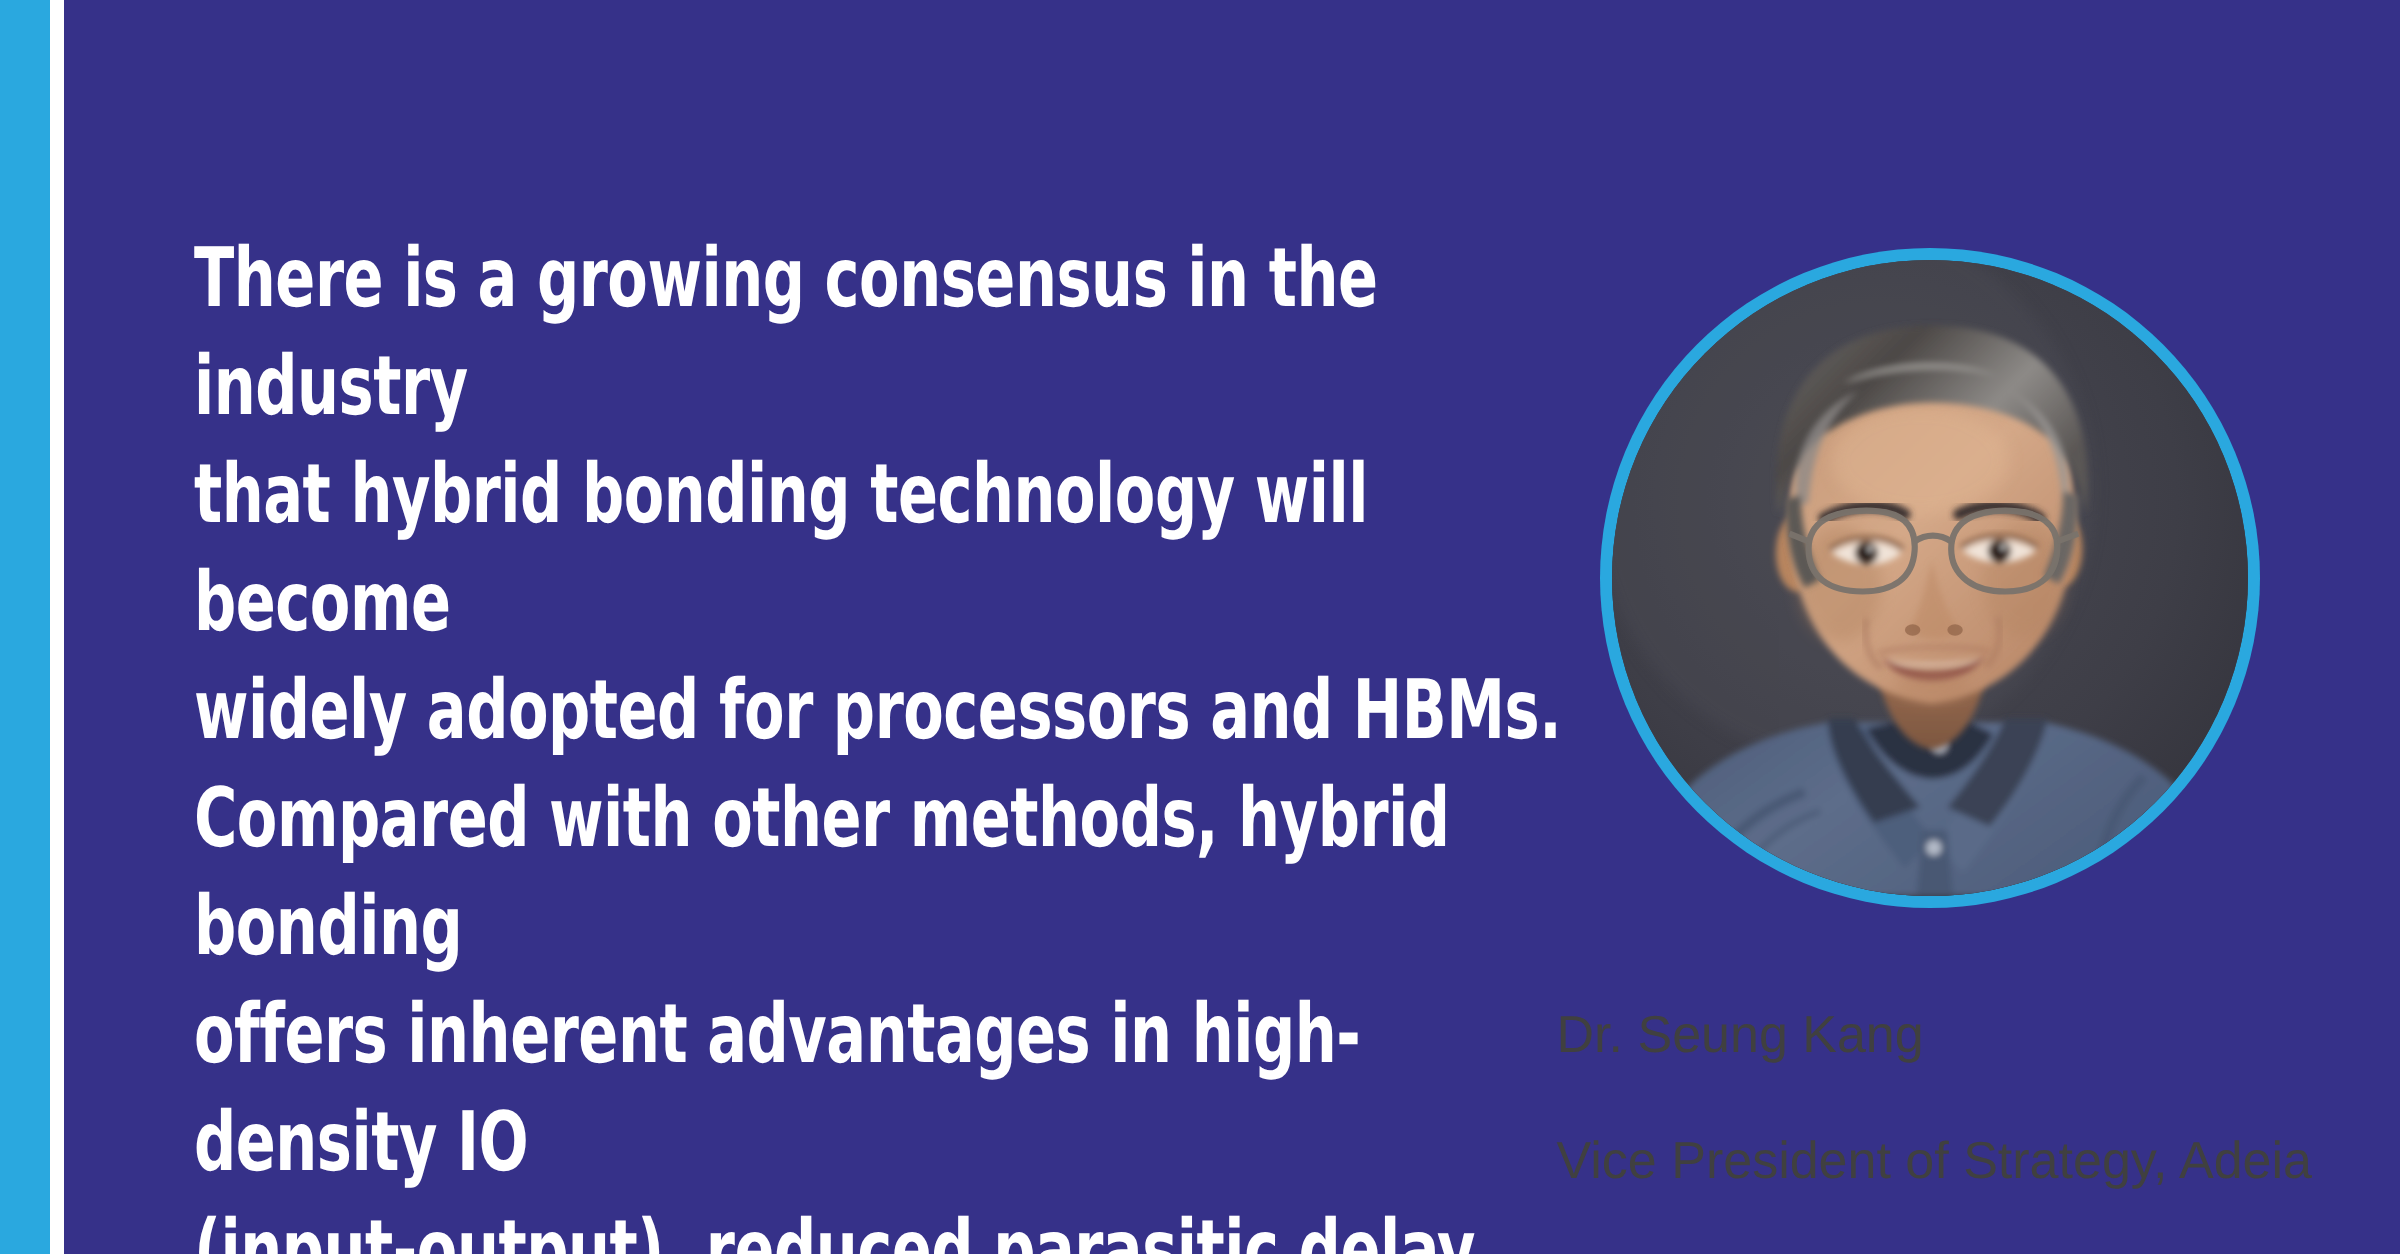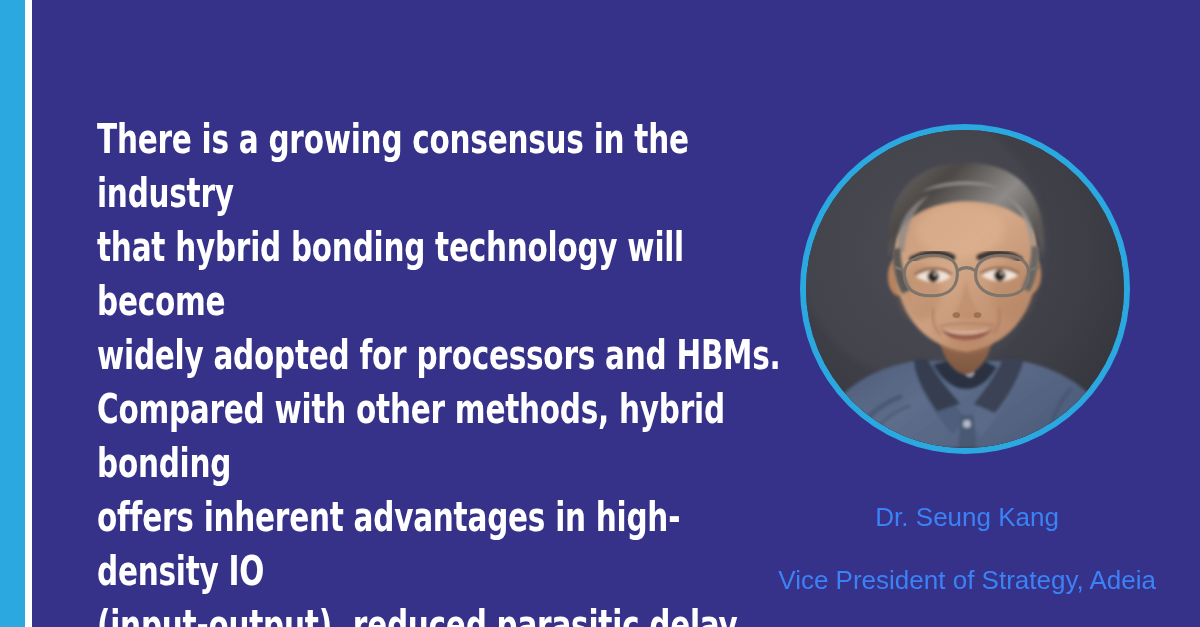--- a/index.html
+++ b/index.html
@@ -44,22 +44,22 @@
     transform: scaleX(0.80);
     transform-origin: left top;
     width:880px;
     white-space:pre-line;
   }
   
   .attribution {
     position:absolute;
     right:44px;
     top:500px;
-    text-align:center;
-    color:#3b82f6;
+    text-align:left;
+    color:#404040;
     font-family:"Liberation Sans", sans-serif;
     font-size:26px;
     font-weight:400;
     line-height:35px;
   }
   .attr-name { display:block; }
   .attr-title { display:block;margin-top:28px; }
 
   
   .portrait-wrap {

